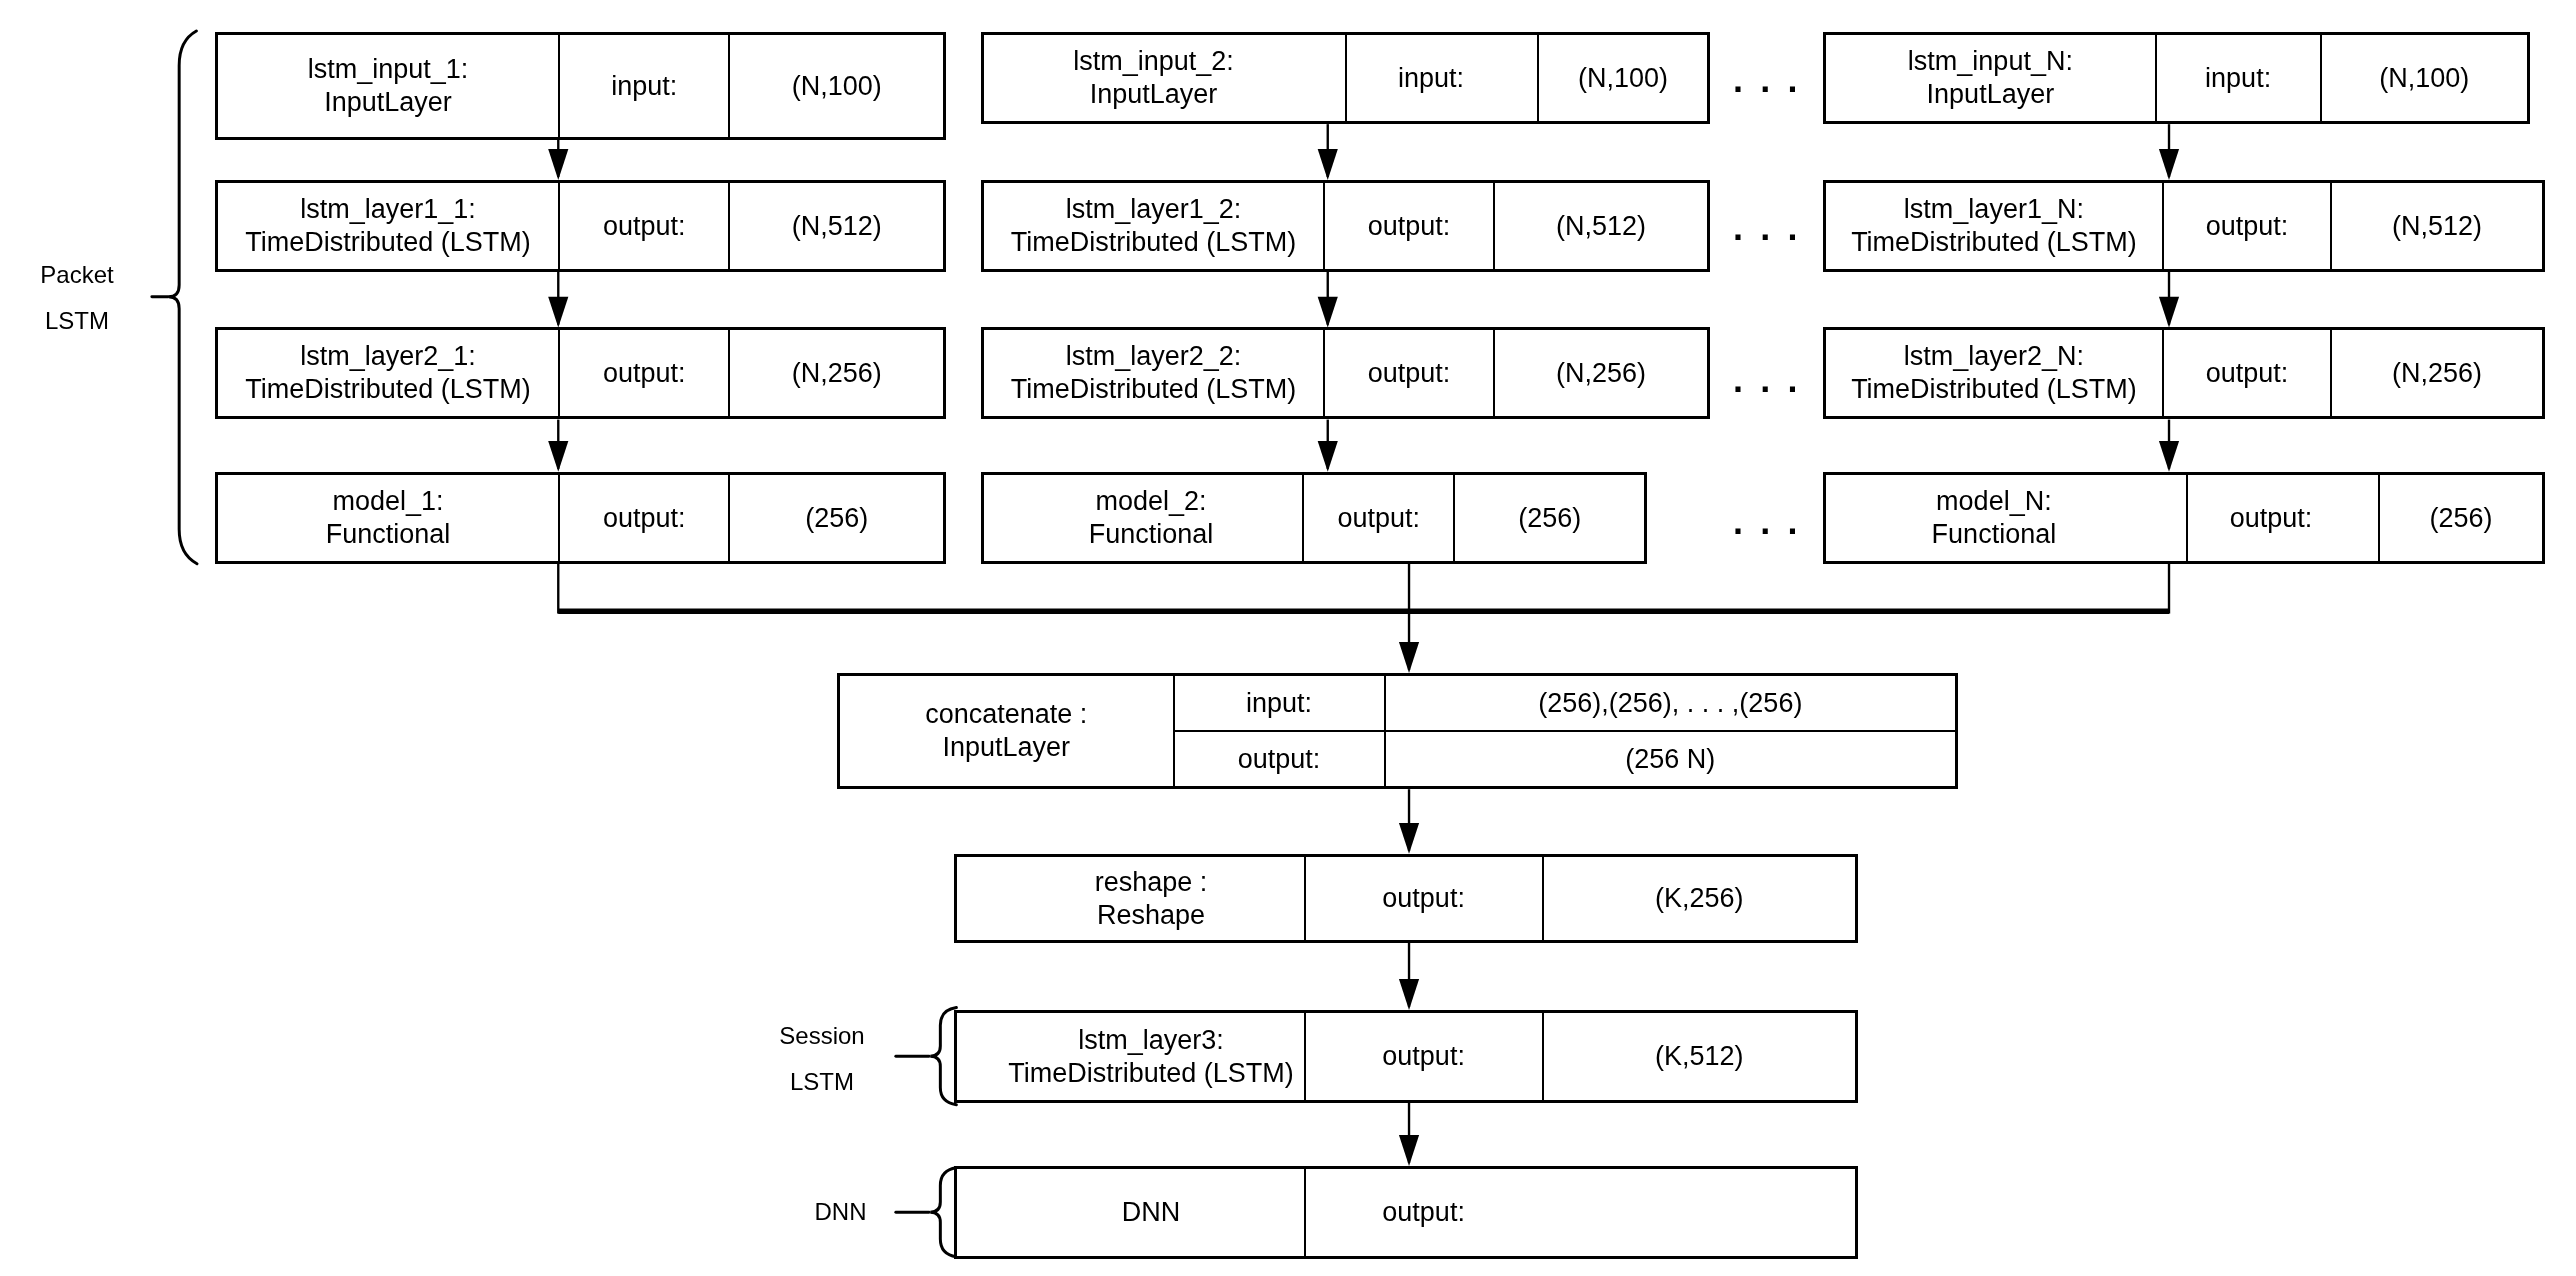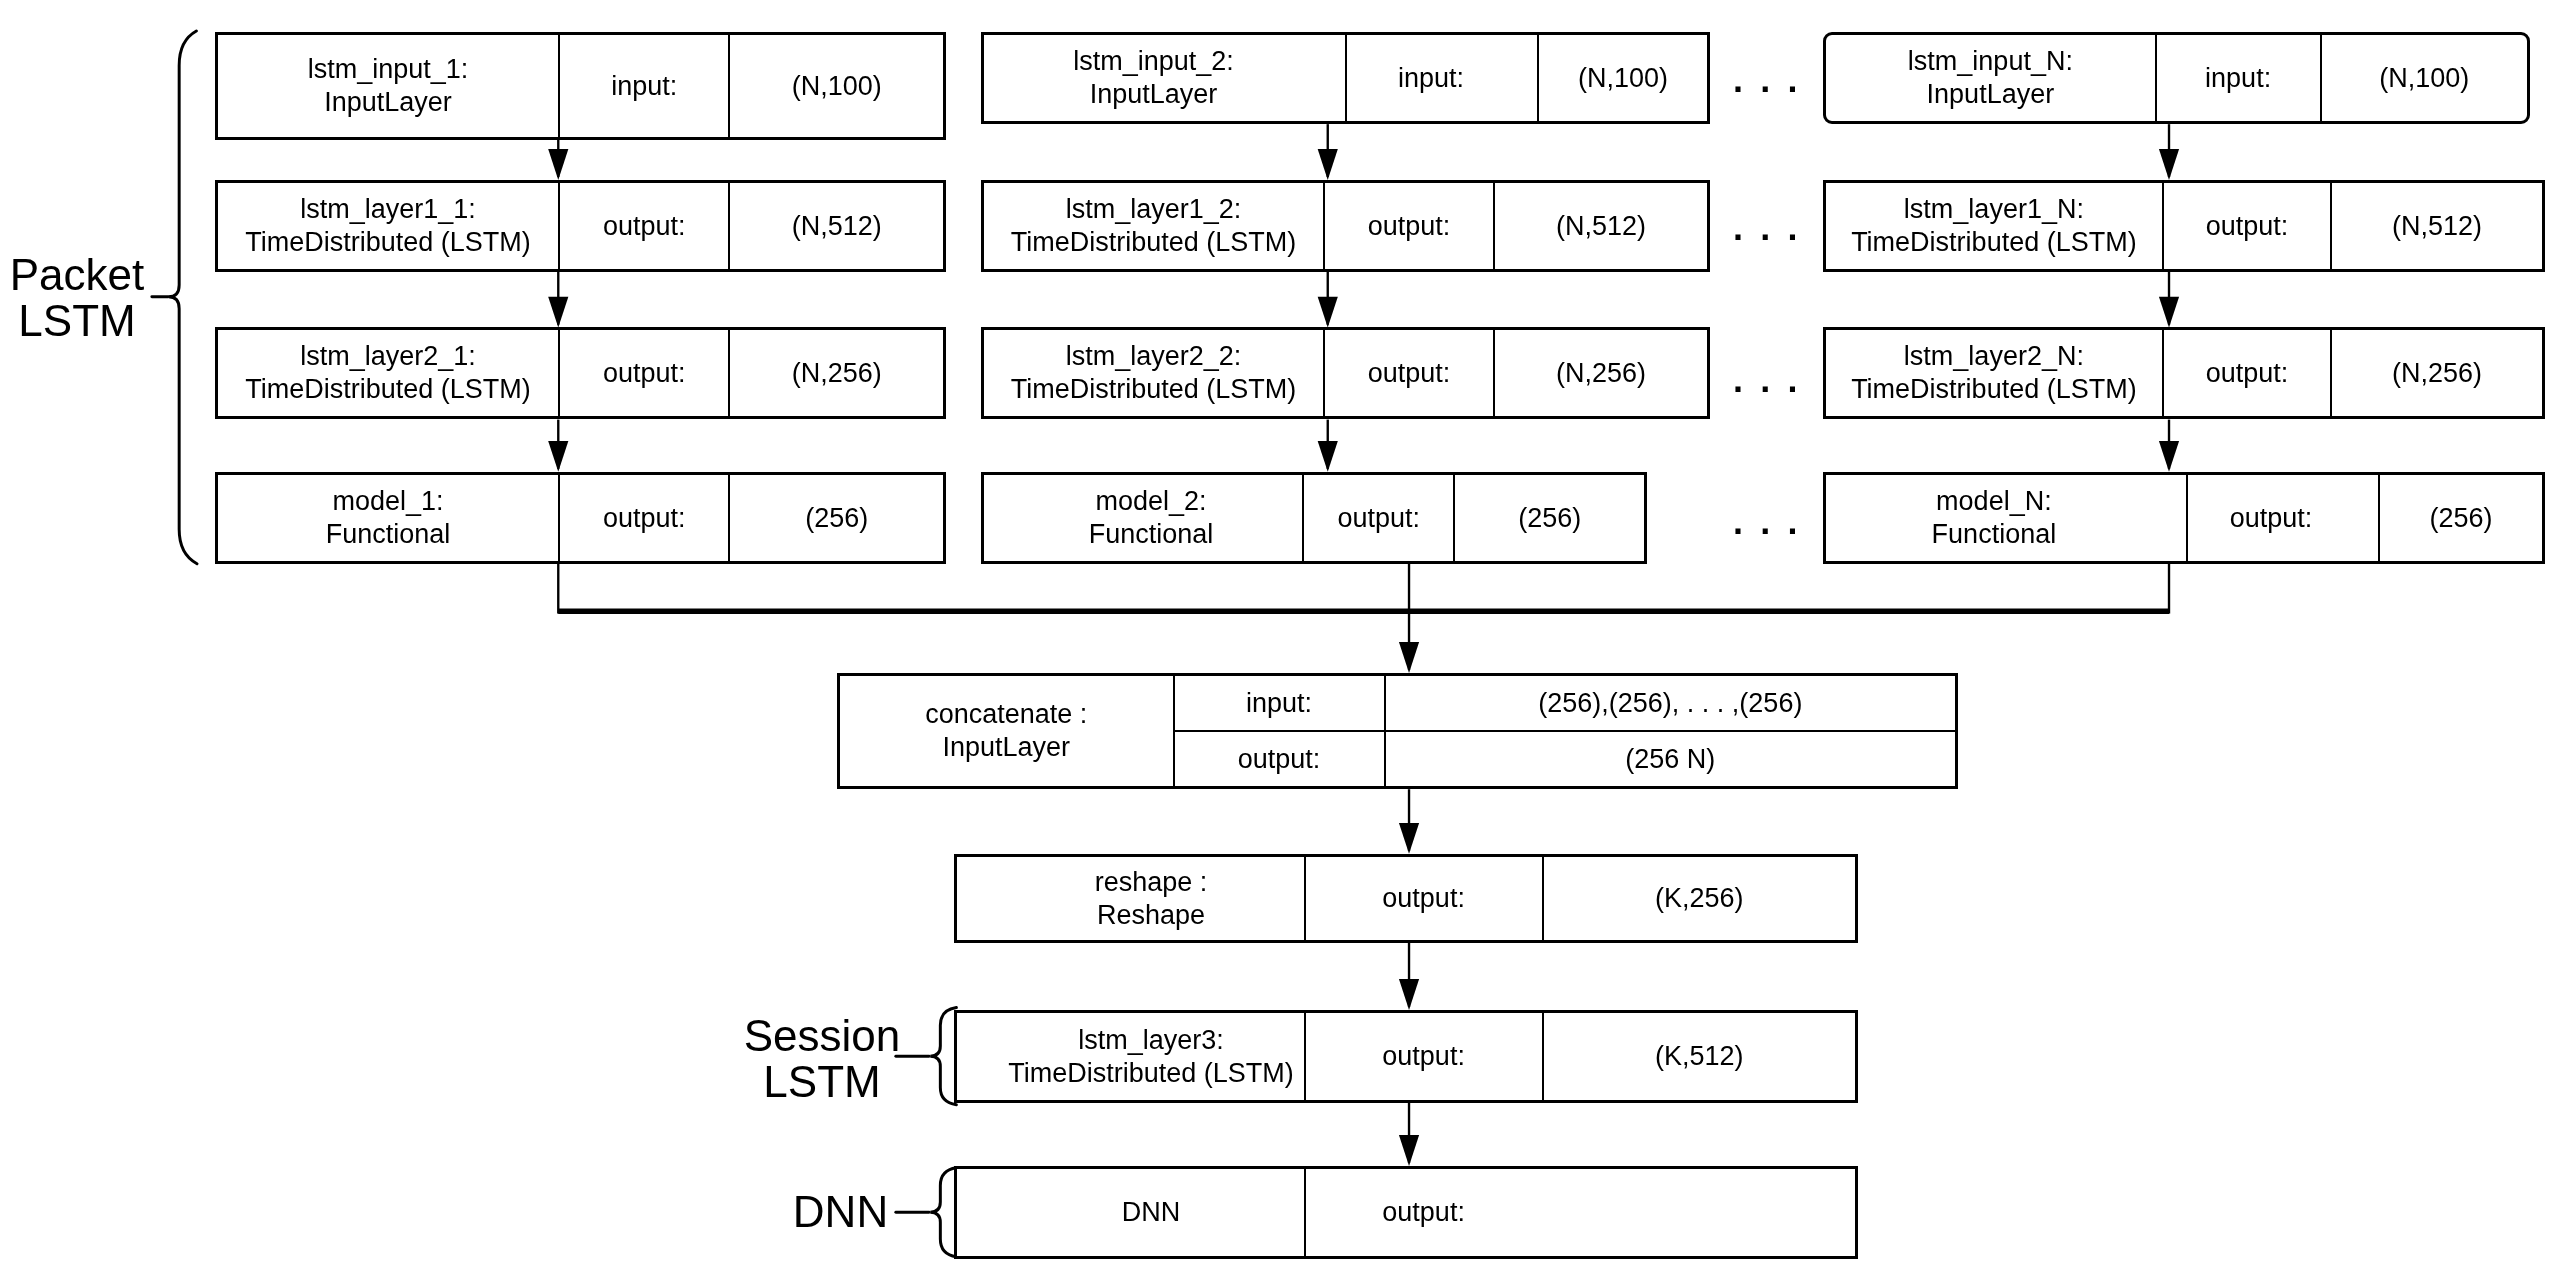--- a/index.html
+++ b/index.html
@@ -23,21 +23,21 @@
   .w2-name{width:38.6%;padding-left:46px;}
   .w2-tag{width:26.5%;}
   
   .concat-left{width:30%;border-right:2.4px solid #000;}
   .concat-right{flex:1;display:flex;flex-direction:column;}
   .concat-row{flex:1;display:flex;align-items:stretch;}
   .concat-row.sep-top{border-top:2.4px solid #000;}
   .concat-tag{width:26.8%;}
   .concat-val{flex:1;border-left:2.4px solid #000;}
   .side-label{
-    position:absolute;text-align:center;font-size:44px;line-height:46px;font-weight:400;
+    position:absolute;text-align:center;font-size:24px;line-height:46px;font-weight:400;
   }
   .dots{
     position:absolute;width:142px;text-align:center;font-size:36px;font-weight:700;
     letter-spacing:3.6px;line-height:42px;white-space:nowrap;
   }
 </style>
 </head>
 <body>
 
 <div class="canvas">
@@ -201,21 +201,21 @@
       <span>Functional</span>
     </div>
     <div class="cell w-tag sep">
         <span>output:</span>
       </div>
     <div class="cell w-shape sep">
         <span>(256)</span>
       </div>
   </div>
 
-  <div class="nbox" style="left:1823px;top:32px;width:707px;height:92px;border-radius:9px;">
+  <div class="nbox" style="left:1823px;top:32px;width:707px;height:92px;">
     <div class="cell w-name">
       <span>lstm_input_N:</span>
       <span>InputLayer</span>
     </div>
     <div class="cell w-tag sep">
         <span>input:</span>
       </div>
     <div class="cell w-shape sep">
         <span>(N,100)</span>
       </div>

